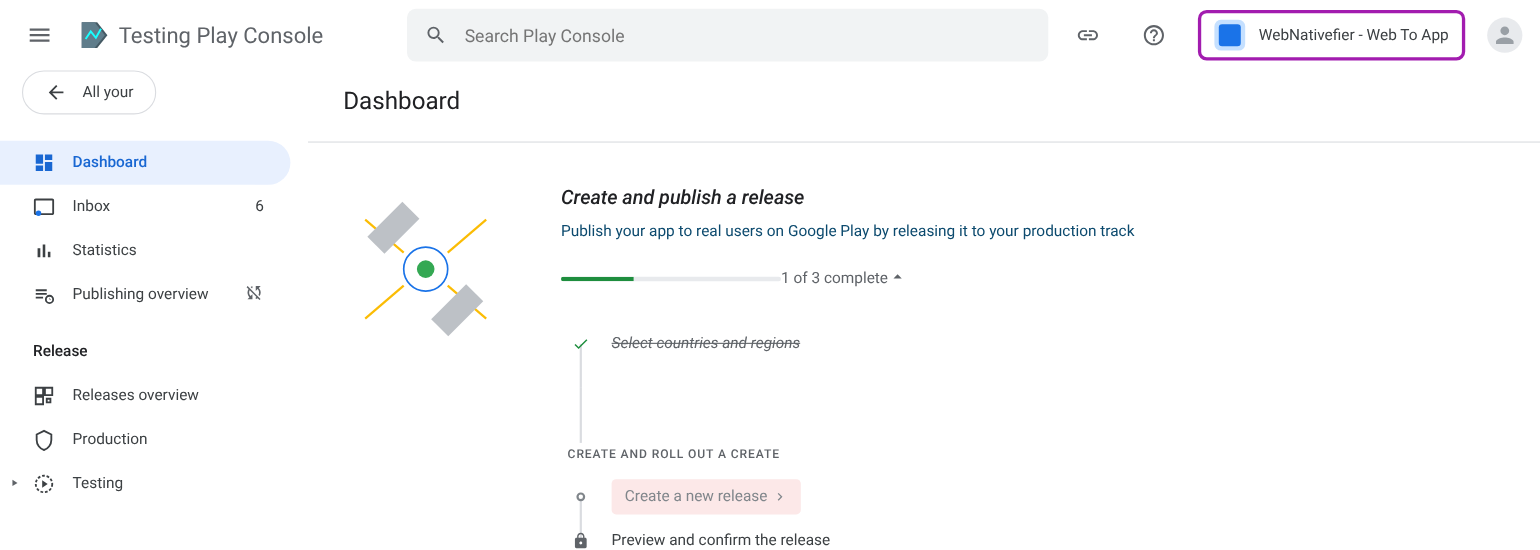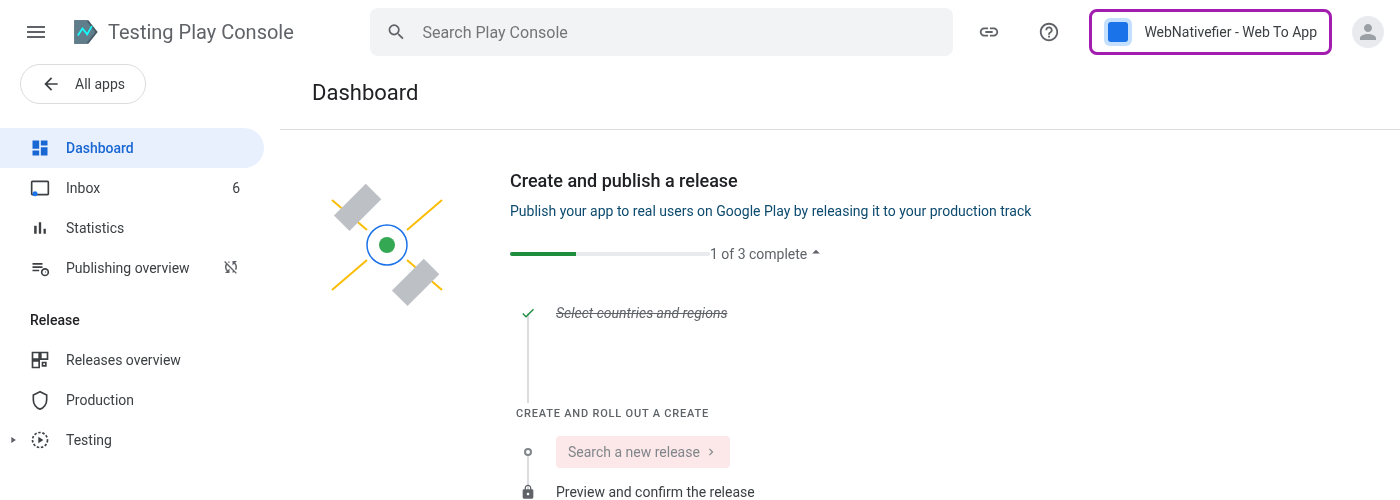--- a/index.html
+++ b/index.html
@@ -223,20 +223,21 @@
       position: relative;
     }
     .card-content {
       flex: 1;
     }
     .card-title {
       font-size: 18px;
       font-weight: 500;
       color: #202124;
       margin-bottom: 12px;
+      font-style: italic;
     }
     .card-subtitle {
       font-size: 14px;
       color: #0c4a6e;
       margin-bottom: 24px;
     }
     .progress-row {
       display: flex;
       align-items: center;
       margin-bottom: 28px;
@@ -382,21 +383,21 @@
   </div>
 </div>
 
 <div class="layout">
 
   <div class="sidebar">
     <button class="all-apps-btn">
       <svg width="20" height="20" viewBox="0 0 24 24" fill="currentColor">
           <path d="M20 11H7.83l5.59-5.59L12 4l-8 8 8 8 1.41-1.41L7.83 13H20v-2z"></path>
         </svg>
-      <span>All apps</span>
+      <span>All your</span>
     </button>
 
     <div class="nav-item active">
       <span class="nav-icon">
           <svg width="20" height="20" viewBox="0 0 24 24" fill="currentColor">
             <path d="M3 13h8V3H3v10zm0 8h8v-6H3v6zm10 0h8V11h-8v10zm0-18v6h8V3h-8z"></path>
           </svg>
         </span>
       <span class="nav-label">Dashboard</span>
     </div>
@@ -519,21 +520,21 @@
           </div>
 
           <div class="section-label">CREATE AND ROLL OUT A CREATE</div>
 
           <div class="step">
             <div class="step-connector"></div>
             <span class="step-marker">
                 <span class="circle-empty"></span>
               </span>
             <span class="highlighted">
-              <span class="step-text">Search a new release</span>
+              <span class="step-text">Create a new release</span>
               <svg width="14" height="14" viewBox="0 0 24 24" fill="#80868b">
                   <path d="M10 6L8.59 7.41 13.17 12l-4.58 4.59L10 18l6-6z"></path>
                 </svg>
             </span>
           </div>
 
           <div class="step last">
             <span class="step-marker lock-icon">
                 <svg width="16" height="16" viewBox="0 0 24 24" fill="currentColor">
                   <path d="M18 8h-1V6c0-2.76-2.24-5-5-5S7 3.24 7 6v2H6c-1.1 0-2 .9-2 2v10c0 1.1.9 2 2 2h12c1.1 0 2-.9 2-2V10c0-1.1-.9-2-2-2zm-6 9c-1.1 0-2-.9-2-2s.9-2 2-2 2 .9 2 2-.9 2-2 2zm3.1-9H8.9V6c0-1.71 1.39-3.1 3.1-3.1 1.71 0 3.1 1.39 3.1 3.1v2z"></path>

